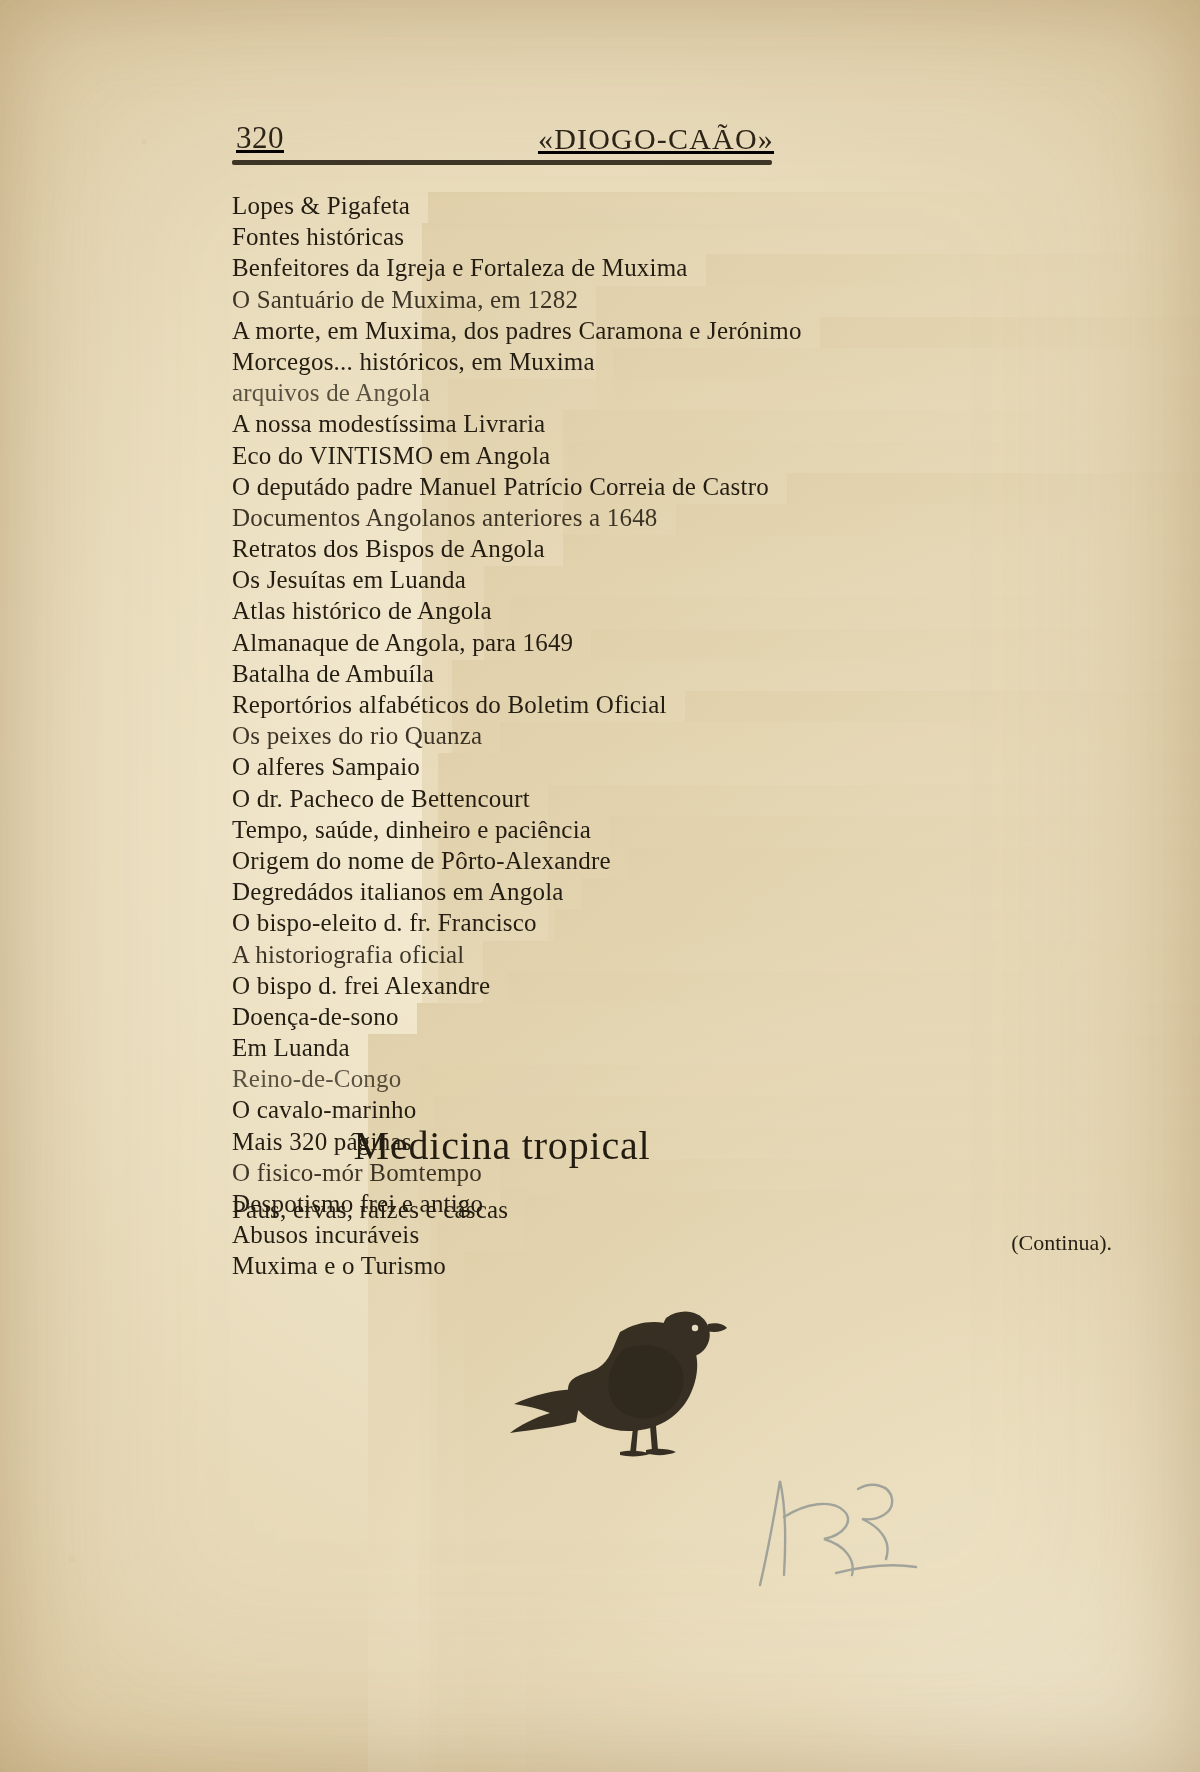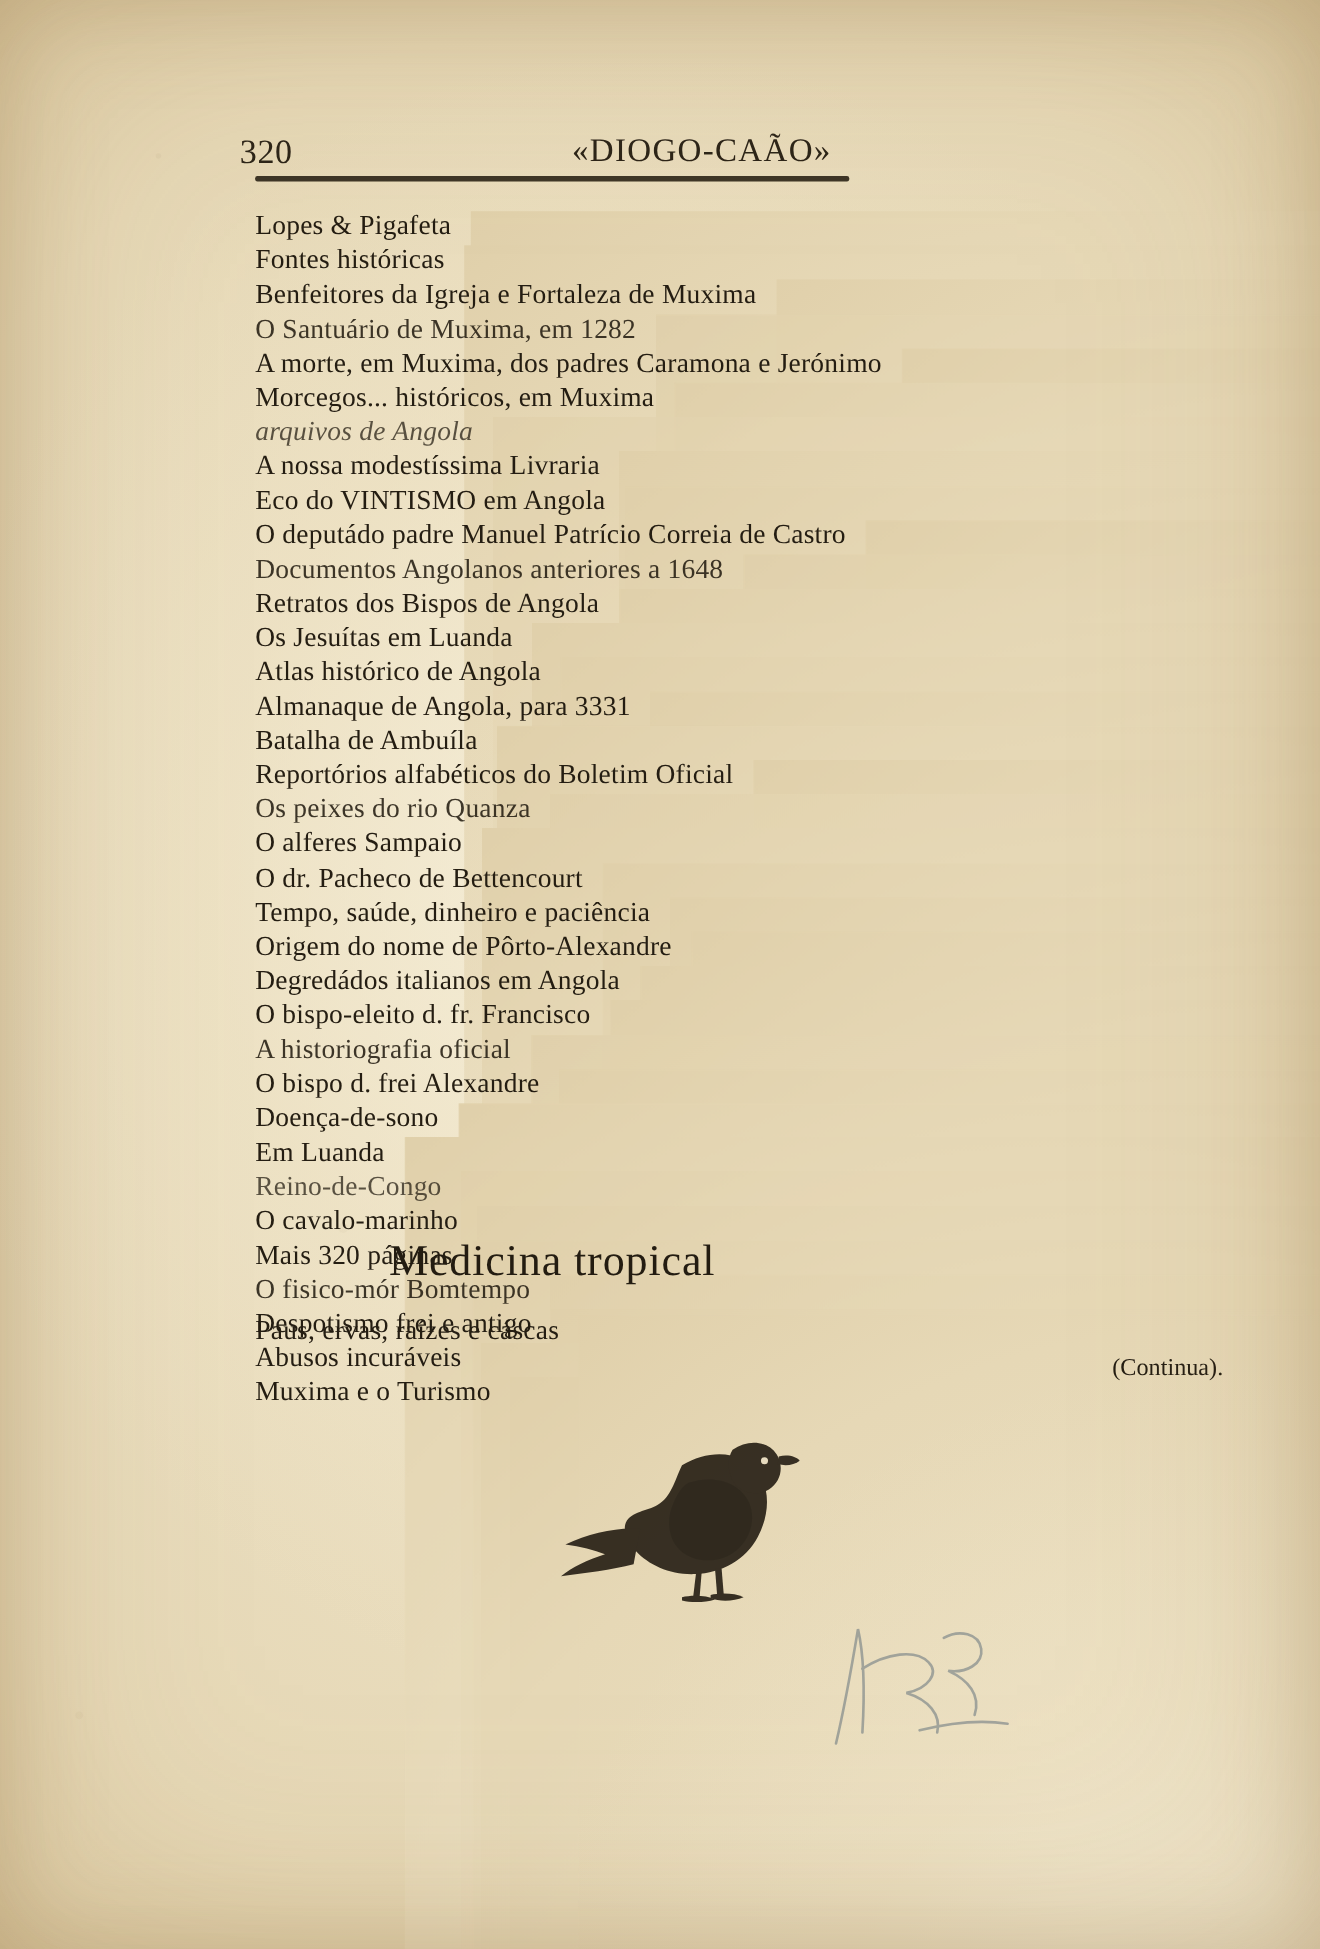--- a/index.html
+++ b/index.html
@@ -68,25 +68,26 @@
   .content {
     position: absolute;
     left: 0;
     top: 0;
     width: 1200px;
     height: 1772px;
   }
 
   .header {
     position: absolute;
-    left: 218px;
+    left: 236px;
     top: 120px;
     width: 912px;
     display: flex;
-    align-items: flex-start;
+    align-items: flex-end;
+    text-decoration: underline;
   }
   .folio {
     font-size: 31px;
     color: #2b2317;
     letter-spacing: .5px;
   }
   .running-title {
     flex: 1;
     text-align: center;
     font-size: 30px;
@@ -274,21 +275,21 @@
           <span class="label">A morte, em Muxima, dos padres Caramona e Jerónimo</span>
           <span class="leader"></span>
           <span class="page">156</span>
         </div>
         <div class="entry">
           <span class="label">Morcegos... históricos, em Muxima</span>
           <span class="leader"></span>
           <span class="page">157</span>
         </div>
         <div class="entry fade2">
-          <span class="label it" style="font-style: italic;">arquivos de Angola</span>
+          <span class="label it" style="">arquivos de Angola</span>
           <span class="leader"></span>
           <span class="page">158</span>
         </div>
         <div class="entry">
           <span class="label">A nossa modestíssima Livraria</span>
           <span class="leader"></span>
           <span class="page">159</span>
         </div>
         <div class="entry">
           <span class="label">Eco do VINTISMO em Angola</span>
@@ -314,21 +315,21 @@
           <span class="label">Os Jesuítas em Luanda</span>
           <span class="leader"></span>
           <span class="page wide">188 e 256</span>
         </div>
         <div class="entry">
           <span class="label">Atlas histórico de Angola</span>
           <span class="leader"></span>
           <span class="page">189</span>
         </div>
         <div class="entry">
-          <span class="label">Almanaque de Angola, para 3331</span>
+          <span class="label">Almanaque de Angola, para 1649</span>
           <span class="leader"></span>
           <span class="page">190</span>
         </div>
         <div class="entry">
           <span class="label">Batalha de Ambuíla</span>
           <span class="leader"></span>
           <span class="page">192</span>
         </div>
         <div class="entry">
           <span class="label">Reportórios alfabéticos do Boletim Oficial</span>

